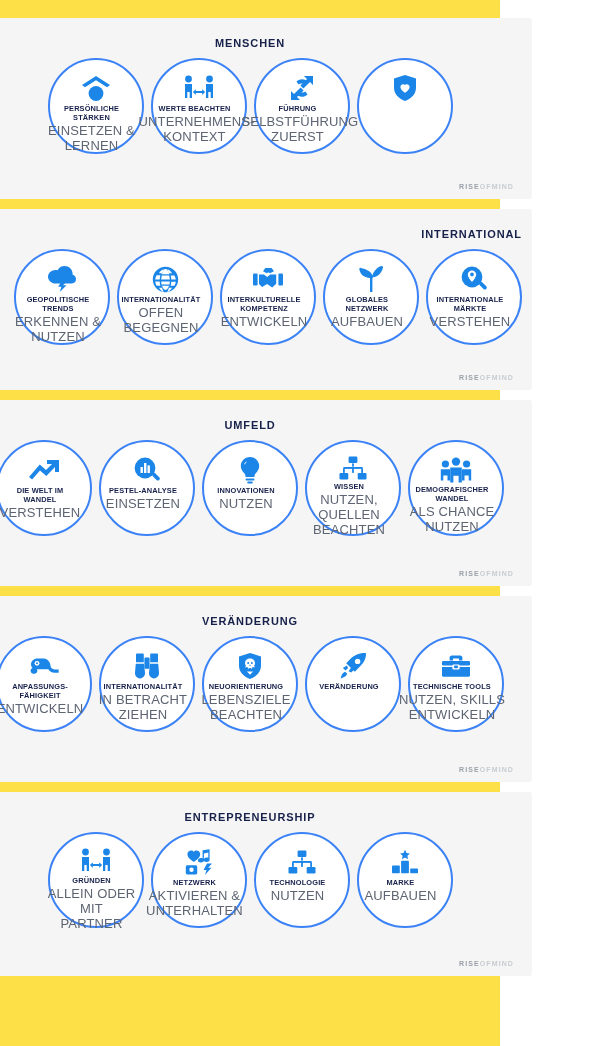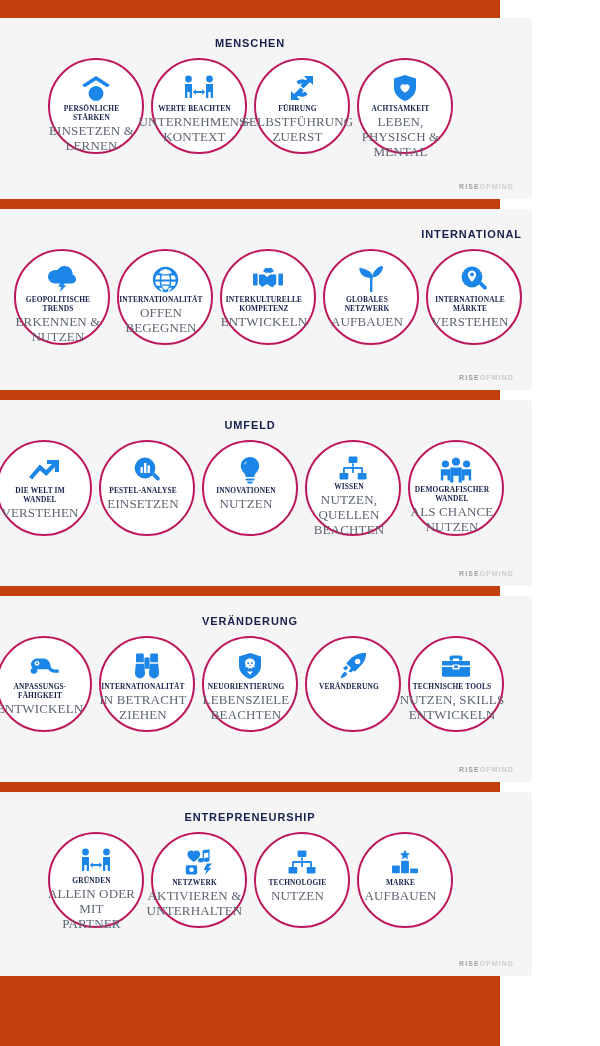--- a/index.html
+++ b/index.html
@@ -10,21 +10,21 @@
   body {
     width: 600px;
     height: 1046px;
     font-family: "Liberation Sans", sans-serif;
     -webkit-font-smoothing: antialiased;
   }
   .page {
     width: 500px;
     height: 1046px;
     position: relative;
-    background: #c2410c;
+    background: #fde047;
     display: flex;
     flex-direction: column;
     align-items: center;
     padding-top: 18px;
     box-sizing: border-box;
   }
   .panel {
     width: 564px;
     background: #f5f5f5;
     border-radius: 3px;
@@ -55,31 +55,30 @@
     justify-content: center;
     align-items: flex-start;
     gap: 7px;
     flex: 0 0 auto;
     margin-top: 2px;
   }
   .circle {
     width: 96px;
     height: 96px;
     border-radius: 50%;
-    border: 2px solid #be185d;
+    border: 2px solid #3b82f6;
     background: #ffffff;
     display: flex;
     flex-direction: column;
     align-items: center;
     justify-content: flex-start;
     box-sizing: border-box;
     padding-top: 14px;
     overflow: visible;
     position: relative;
-    font-family: Liberation Serif, serif;
   }
   .icon-wrap {
     height: 28px;
     display: flex;
     align-items: center;
     justify-content: center;
     margin-bottom: 3px;
   }
   .icon-wrap svg {
     display: block;
@@ -171,25 +170,20 @@
 ZUERST</span>
           </div>
         </div>
         <div class="circle">
           <span class="icon-wrap">
             <svg width="24" height="28" viewBox="0 0 24 28">
               <path d="M12 1 L23 4.4v9.2c0 6.2-4.4 11.2-11 13.4C5.4 24.8 1 19.8 1 13.6V4.4z"></path>
               <path fill="#fff" d="M12 18.8c-2.6-1.9-4.6-3.6-4.6-5.8 0-1.6 1.2-2.8 2.7-2.8.9 0 1.6.4 1.9 1 .3-.6 1-1 1.9-1 1.5 0 2.7 1.2 2.7 2.8 0 2.2-2 3.9-4.6 5.8z"></path>
             </svg>
           </span>
-          <div class="labels">
-            <span class="lbl-title">ACHTSAMKEIT</span>
-            <span class="lbl-sub">LEBEN, PHYSISCH &amp;
-MENTAL</span>
-          </div>
         </div>
       </div>
       <div class="watermark"><span class="wm-a">RISE</span><span class="wm-b">OFMIND</span></div>
     </div>
     <div class="panel p1">
       <div class="panel-title">INTERNATIONAL</div>
       <div class="circles-row">
         <div class="circle">
           <span class="icon-wrap">
             <svg width="30" height="28" viewBox="0 0 30 28">

